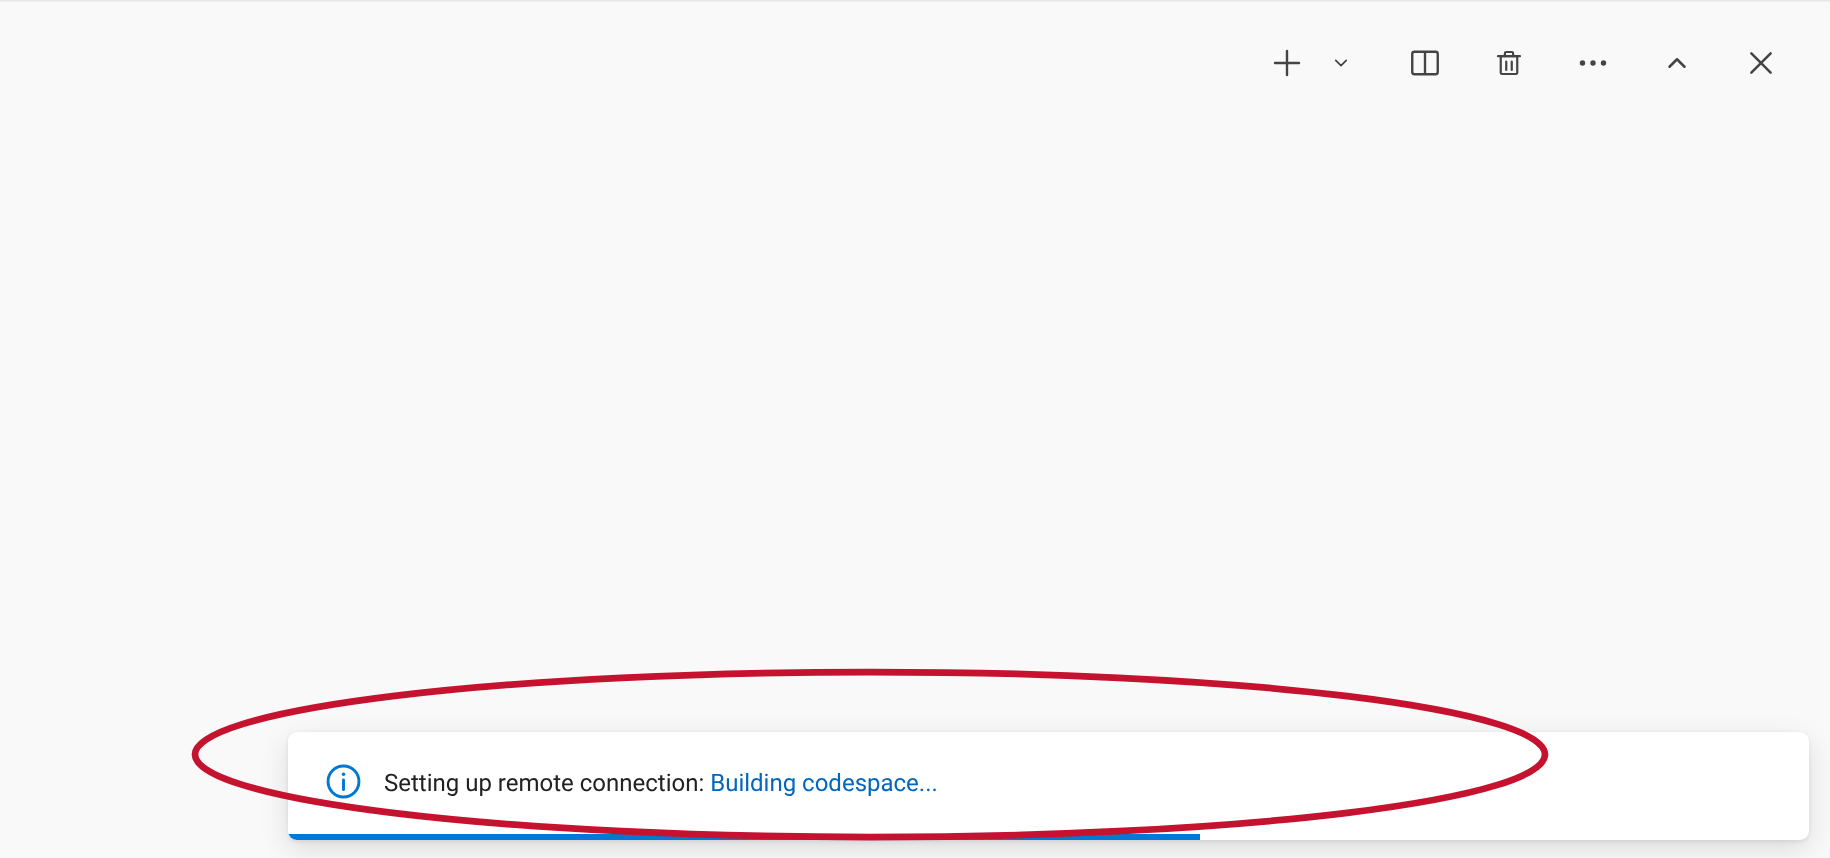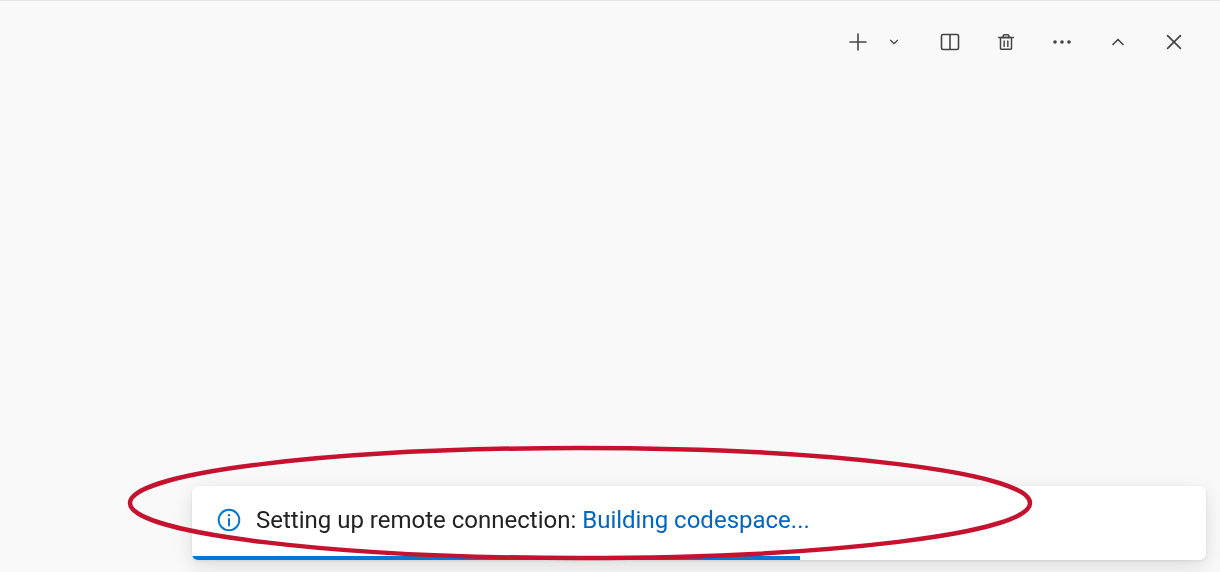--- a/index.html
+++ b/index.html
@@ -60,21 +60,21 @@
     gap: 14px;
     overflow: hidden;
   }
   .toast .info-icon {
     flex: none;
     width: 26px;
     height: 26px;
     color: #0078d4;
   }
   .toast .msg {
-    font-size: 24px;
+    font-size: 16px;
     color: #222;
     white-space: nowrap;
   }
   .toast .msg .link {
     color: #0066bf;
     cursor: pointer;
   }
   .toast .progress-track {
     position: absolute;
     left: 0; bottom: 0;

